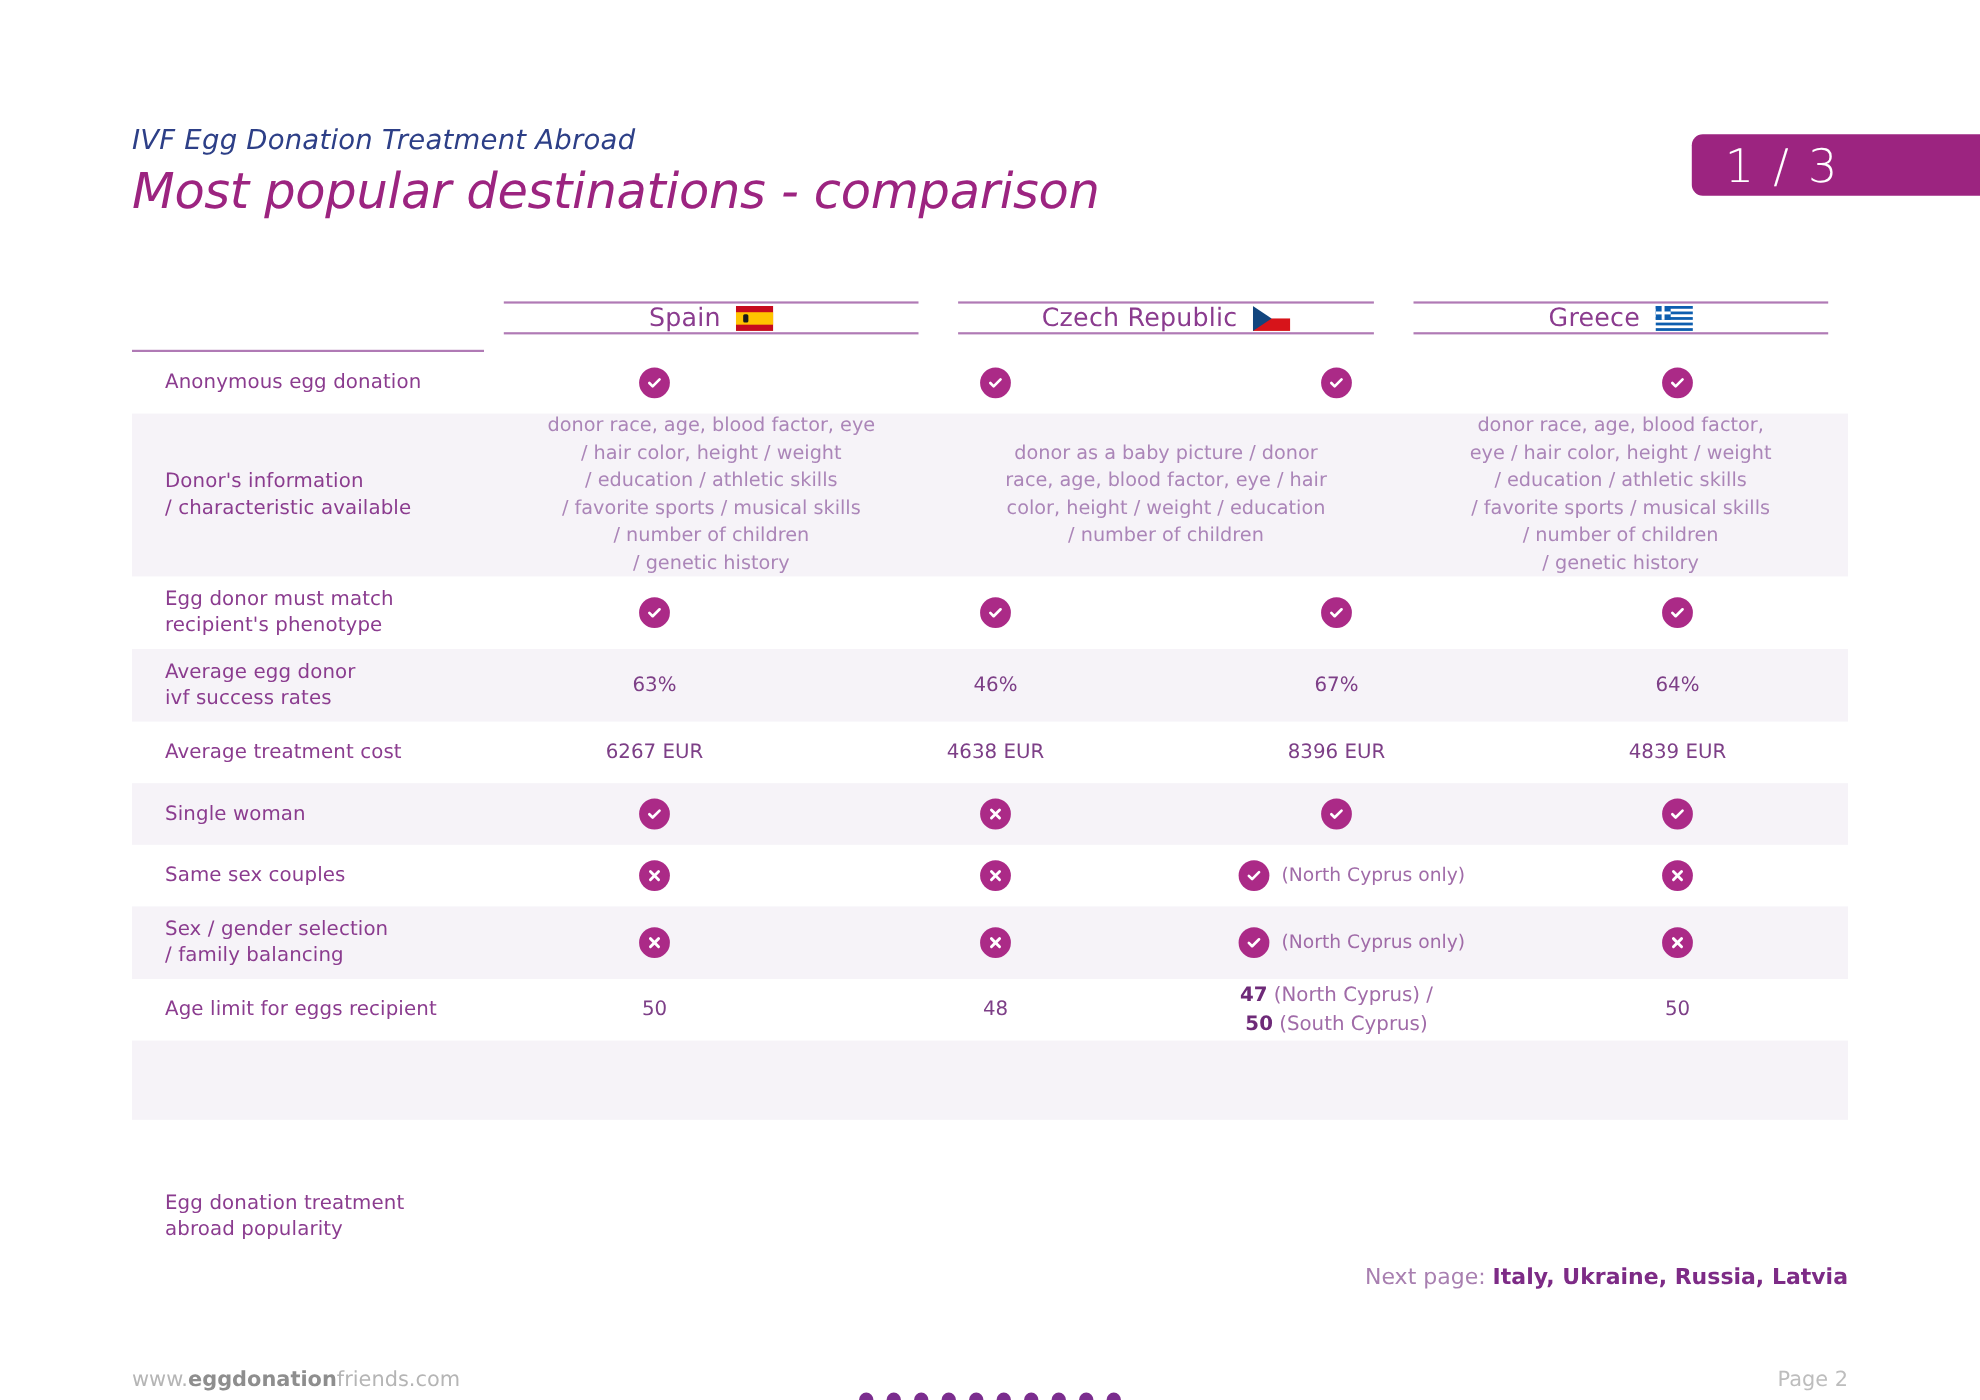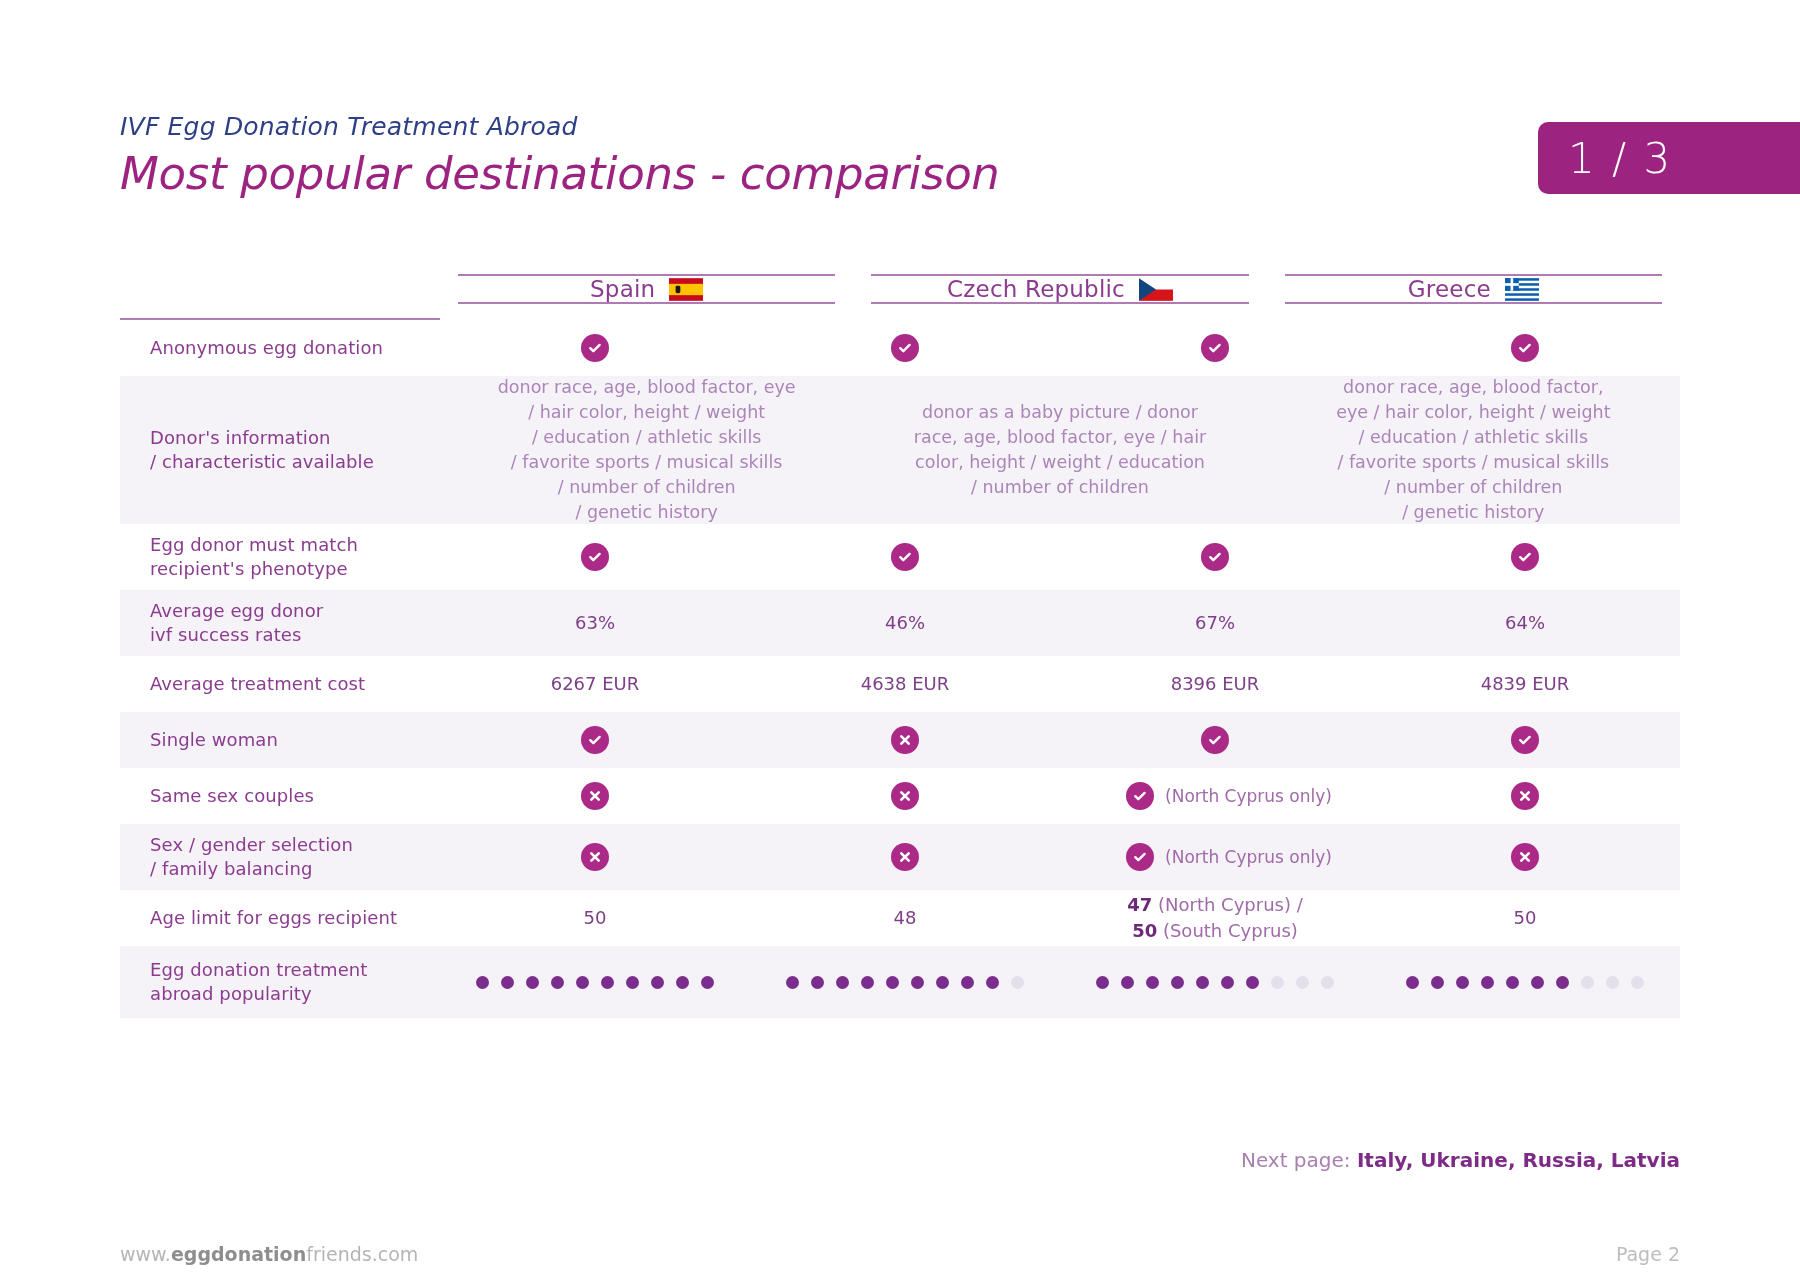--- a/index.html
+++ b/index.html
@@ -15,21 +15,21 @@
     font-family: "DejaVu Sans", sans-serif;
     -webkit-font-smoothing: antialiased;
   }
 
   
   .page-badge {
     position: absolute;
     top: 122px;
     right: 0;
     width: 262px;
-    height: 72px;
+    height: 56px;
     background: #9c2480;
     border-radius: 10px 0 0 10px;
     display: flex;
     align-items: center;
     padding-left: 30px;
     box-sizing: border-box;
   }
   .page-badge-text {
     color: #ffffff;
     font-size: 42px;
@@ -183,21 +183,21 @@
     height: 13px;
     border-radius: 50%;
     background: #7b2d8e;
   }
   .dot.off { background: #e5dfeb; }
 
   
   .h-std  { height: 56px; }
   .h-two  { height: 66px; }
   .h-big  { height: 148px; }
-  .h-pop  { height: 72px; }
+  .h-pop  { height: 72px; flex-direction: column; }
 
   
   .nextpage {
     position: absolute;
     right: 120px;
     top: 1148px;
     font-size: 20px;
     color: #a87fb0;
     white-space: nowrap;
   }

